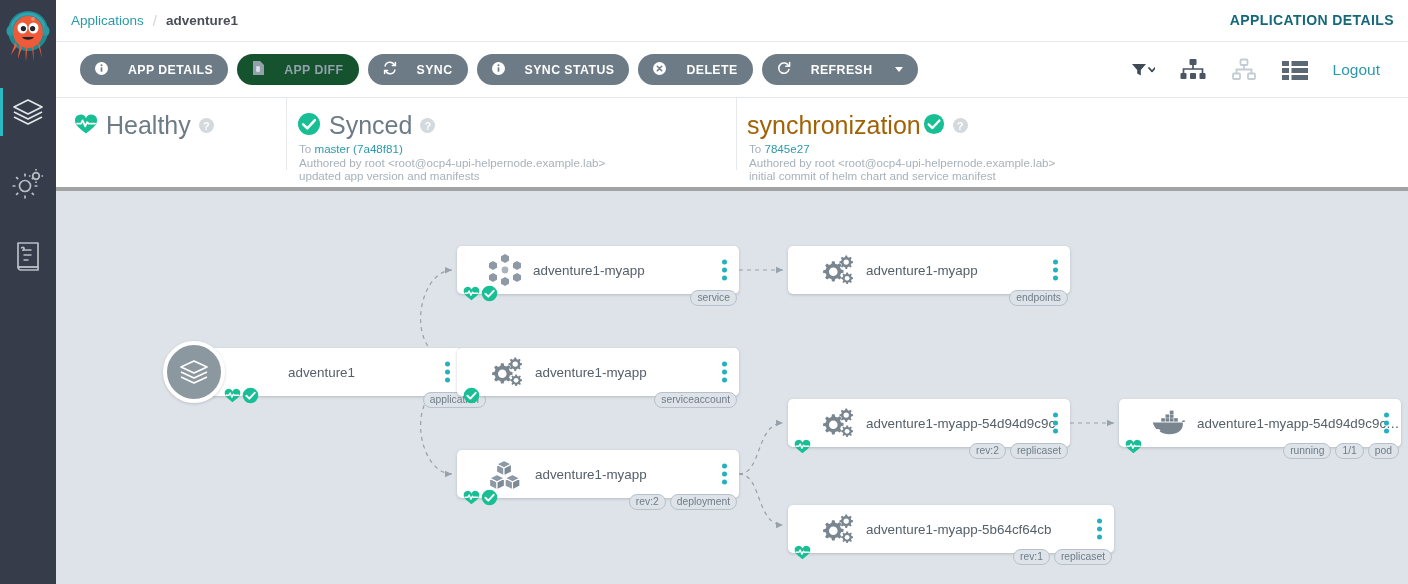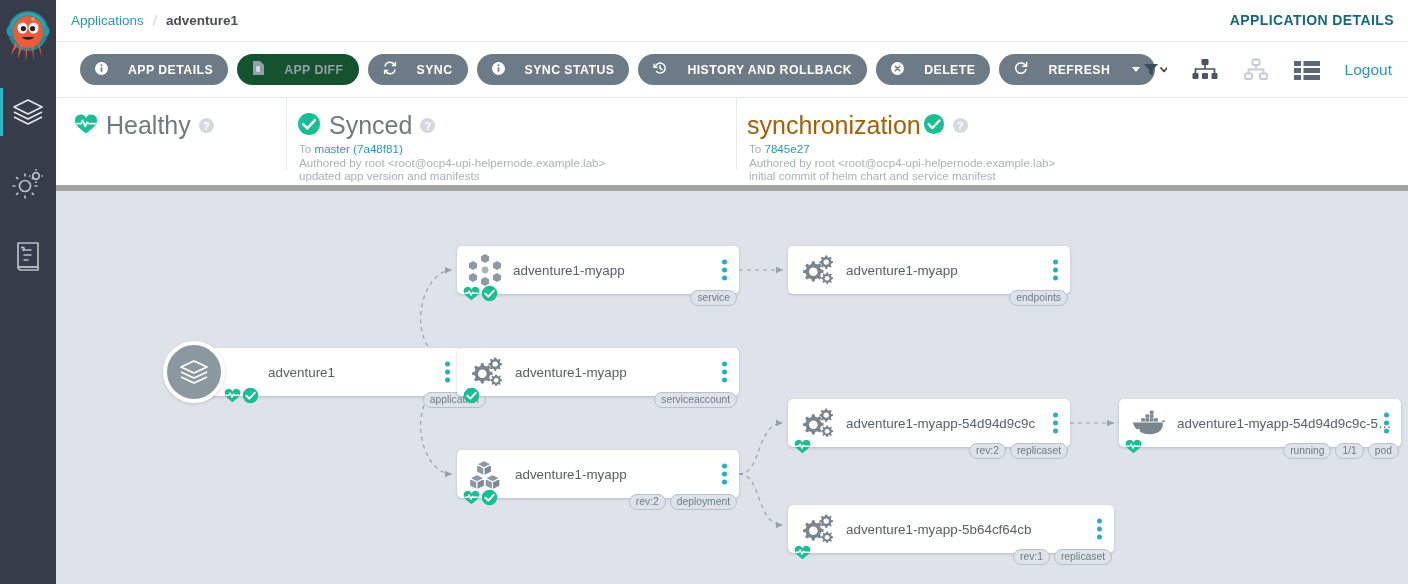--- a/index.html
+++ b/index.html
@@ -69,32 +69,32 @@
     padding: 0 15px;
     font-size: 12.3px; font-weight: bold; letter-spacing: .45px;
     border: none; cursor: pointer; white-space: nowrap;
   }
   .tb-btn.disabled { background: #14532d; color: #93a1ad; cursor: default; justify-content: center; }
   .tb-btn svg { flex: none; }
   .caret { width: 0; height: 0; border-left: 4px solid transparent;
            border-right: 4px solid transparent; border-top: 5px solid currentColor;
            margin-left: 2px; }
   .tb-right {
-    position: absolute; right: 16px; top: 0; height: 56px;
+    position: absolute; right: 28px; top: 0; height: 56px;
     display: flex; align-items: center; gap: 25px;
   }
   .tb-icon { cursor: pointer; display: flex; align-items: center; }
   .logout { color: #2a9aab; font-size: 15.5px; cursor: pointer; }
 
   
   .status {
     position: absolute; left: 56px; top: 98px;
     width: 1352px; height: 93px;
     background: #fff;
-    border-bottom: 6px solid #a3a3a3;
+    border-bottom: 4px solid #a3a3a3;
     display: flex; align-items: flex-start;
   }
   .st-col { padding: 13px 0 0 0; position: relative; }
   .st-c1 { width: 230px; padding-left: 18px; }
   .st-c2 { width: 450px; padding-left: 10px; border-left: 1px solid #e6e9ec; height: 72px; }
   .st-c3 { width: 600px; padding-left: 10px; border-left: 1px solid #e6e9ec; height: 72px; }
   .st-head { display: flex; align-items: center; gap: 8px; }
   .st-title { font-size: 25px; color: #6d7b86; font-weight: normal; }
   .st-title.green { color: #a16207; }
   .qmark {
@@ -117,21 +117,21 @@
   }
   .edges { position: absolute; left: 0; top: 0; width: 1352px; height: 393px; }
 
   
   .node {
     position: absolute;
     background: #fff;
     border-radius: 5px;
     box-shadow: 0 1px 3px rgba(60,70,80,.25);
   }
-  .node-inner { display: flex; align-items: center; height: 100%; padding-left: 10px; }
+  .node-inner { display: flex; align-items: center; height: 100%; padding-left: 10px; margin-left: 20px; }
   .node-ico { flex: none; display: flex; align-items: center; justify-content: center; }
   .node-label {
     margin-left: 10px;
     font-size: 13.4px; color: #55606a;
     white-space: nowrap; overflow: hidden; text-overflow: ellipsis;
   }
   .kebab {
     position: absolute; right: 12px; top: 50%; transform: translateY(-50%);
     display: flex; flex-direction: column; gap: 3px; cursor: pointer;
   }
@@ -271,30 +271,20 @@
         <span>
           <svg width="13" height="13" viewBox="0 0 14 14">
               <circle cx="7" cy="7" r="7" fill="#fff"></circle>
               <rect x="6.1" y="5.6" width="1.8" height="5" rx=".7" fill="#6d7b86"></rect>
               <circle cx="7" cy="3.5" r="1.1" fill="#6d7b86"></circle>
             </svg>
         </span>
         <span>SYNC STATUS</span>
       </button>
 
-      <button class="tb-btn">
-        <span>
-          <svg width="14" height="14" viewBox="0 0 14 14" fill="none" stroke="#fff" stroke-width="1.4">
-              <path d="M2.2 6.4A5 5 0 1 1 3.6 10.6" stroke-linecap="round"></path>
-              <path d="M1 3.3v3.1h3.1" stroke-linecap="round"></path>
-              <path d="M7 4.6V7.4l2 1.2" stroke-linecap="round"></path>
-            </svg>
-        </span>
-        <span>HISTORY AND ROLLBACK</span>
-      </button>
 
       <button class="tb-btn">
         <span>
           <svg width="13" height="13" viewBox="0 0 14 14">
               <circle cx="7" cy="7" r="7" fill="#fff"></circle>
               <path d="M4.6 4.6 9.4 9.4M9.4 4.6 4.6 9.4" stroke="#6d7b86" stroke-width="1.6" stroke-linecap="round"></path>
             </svg>
         </span>
         <span>DELETE</span>
       </button>

